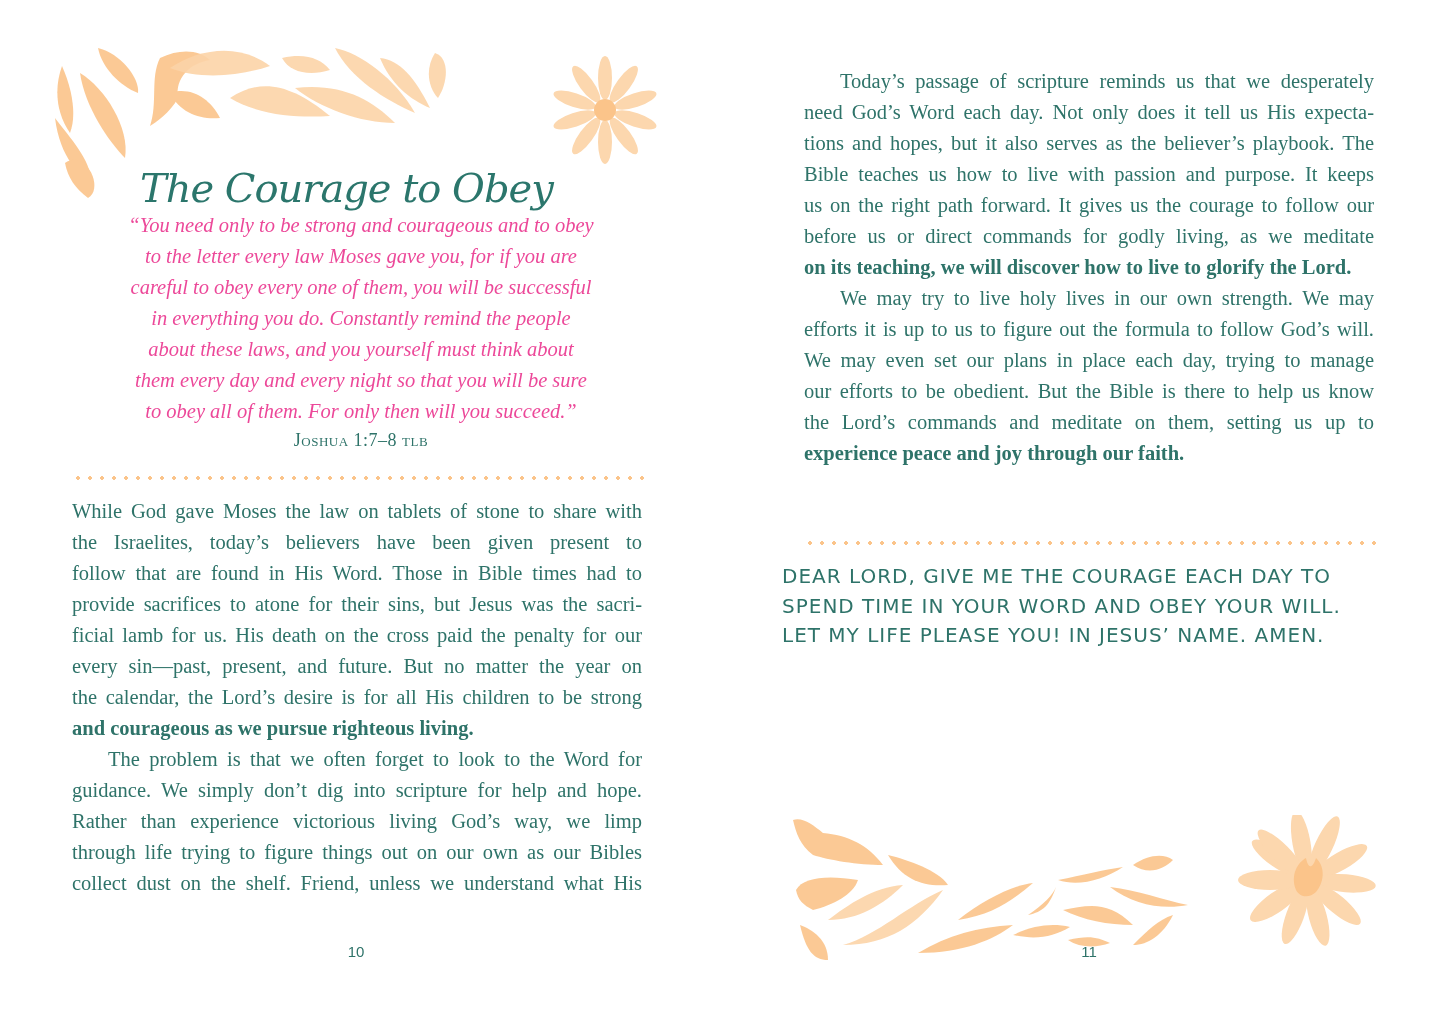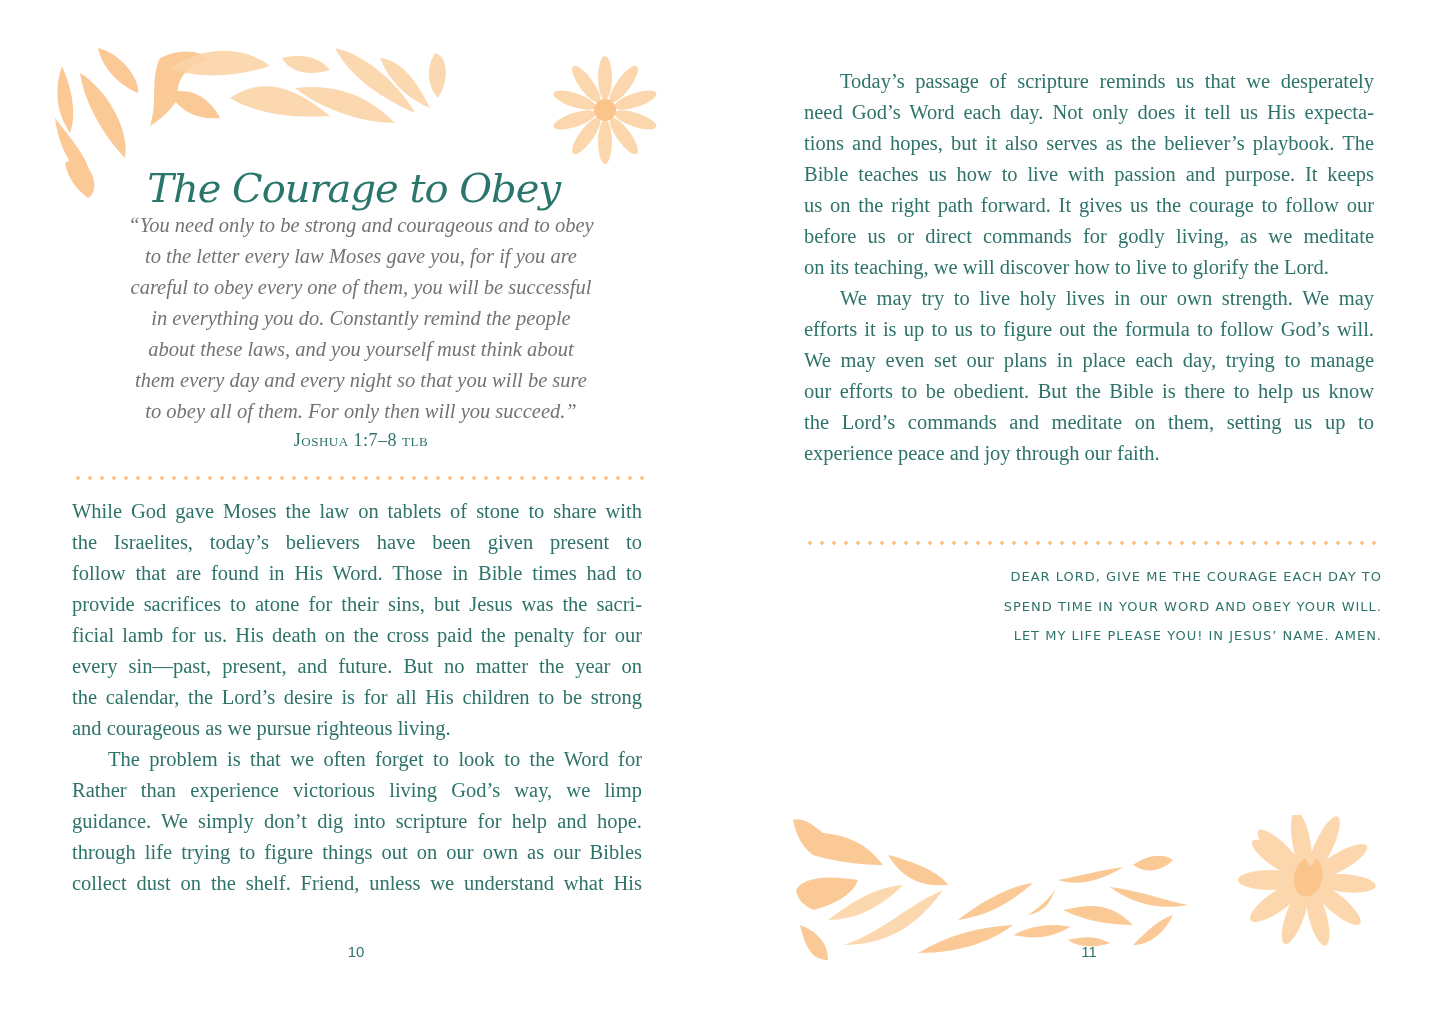--- a/index.html
+++ b/index.html
@@ -6,47 +6,47 @@
   body {
     width: 1445px; height: 1012px; background: #ffffff; position: relative; overflow: hidden;
     font-family: "Liberation Serif", "DejaVu Serif", serif; color: #2e7369;
   }
   .page { position: absolute; top: 0; height: 1012px; }
   .page-left { left: 0; width: 722px; }
   .page-right { left: 722px; width: 723px; }
   .flourish { position: absolute; }
   .flourish svg { display: block; }
   .title {
-    position: absolute; left: 140px; top: 138px; width: 420px; text-align: right;
+    position: absolute; left: 140px; top: 138px; width: 420px; text-align: left;
     font-family: "DejaVu Serif", serif; font-style: italic; font-size: 40px; letter-spacing: -1px;
     color: #2b766c; font-weight: normal;
   }
   .verse {
     position: absolute; left: 96px; top: 210px; width: 530px; text-align: center;
-    font-style: italic; font-size: 20.5px; line-height: 31px; color: #737373;
+    font-style: italic; font-size: 20.5px; line-height: 31px; color: #ec4899;
   }
   .verse .line { display: block; white-space: nowrap; }
   .ref {
     position: absolute; left: 96px; top: 430px; width: 530px; text-align: center;
     font-size: 18px; letter-spacing: 0.5px; font-variant: small-caps; color: #2e7369;
   }
   .dots {
     position: absolute; height: 4px;
     background-image: radial-gradient(circle, #fbc48a 1.6px, transparent 2px);
     background-size: 12px 4px; background-repeat: repeat-x;
   }
   .body-text {
     position: absolute; font-size: 20.5px; line-height: 31px; color: #2e7369;
   }
   .body-text .line { display: block; white-space: nowrap; text-align: justify; text-align-last: justify; height: 31px; }
-  .body-text .line.last { text-align-last: left; }
+  .body-text .line.last { text-align-last: left; font-weight: bold; }
   .body-text .line.indent { padding-left: 36px; }
   .prayer {
-    position: absolute; left: 60px; top: 562px; width: 600px; text-align: right;
-    font-family: "DejaVu Sans", sans-serif; font-size: 13px; line-height: 29.5px;
+    position: absolute; left: 60px; top: 562px; width: 600px; text-align: left;
+    font-family: "DejaVu Sans", sans-serif; font-size: 20px; line-height: 29.5px;
     letter-spacing: 1px; color: #2e7369;
   }
   .prayer .line { display: block; white-space: nowrap; }
   .folio {
     position: absolute; top: 943px; width: 60px; text-align: center;
     font-family: Liberation Sans, sans-serif; font-size: 15px; color: #2e7369;
   }
 </style>
 </head>
 <body>
@@ -107,22 +107,22 @@
   <div class="body-text" style="left:72px;top:496px;width:570px;">
     <span class="line">While God gave Moses the law on tablets of stone to share with</span>
     <span class="line">the Israelites, today’s believers have been given present to</span>
     <span class="line">follow that are found in His Word. Those in Bible times had to</span>
     <span class="line">provide sacrifices to atone for their sins, but Jesus was the sacri-</span>
     <span class="line">ficial lamb for us. His death on the cross paid the penalty for our</span>
     <span class="line">every sin—past, present, and future. But no matter the year on</span>
     <span class="line">the calendar, the Lord’s desire is for all His children to be strong</span>
     <span class="line last">and courageous as we pursue righteous living.</span>
     <span class="line indent">The problem is that we often forget to look to the Word for</span>
+    <span class="line">guidance. We simply don’t dig into scripture for help and hope.</span>
     <span class="line">Rather than experience victorious living God’s way, we limp</span>
-    <span class="line">guidance. We simply don’t dig into scripture for help and hope.</span>
     <span class="line">through life trying to figure things out on our own as our Bibles</span>
     <span class="line">collect dust on the shelf. Friend, unless we understand what His</span>
   </div>
 
   <div class="folio" style="left:326px;">10</div>
 </div>
 
 <div class="page page-right">
 
   <div class="body-text" style="left:82px;top:66px;width:570px;">

